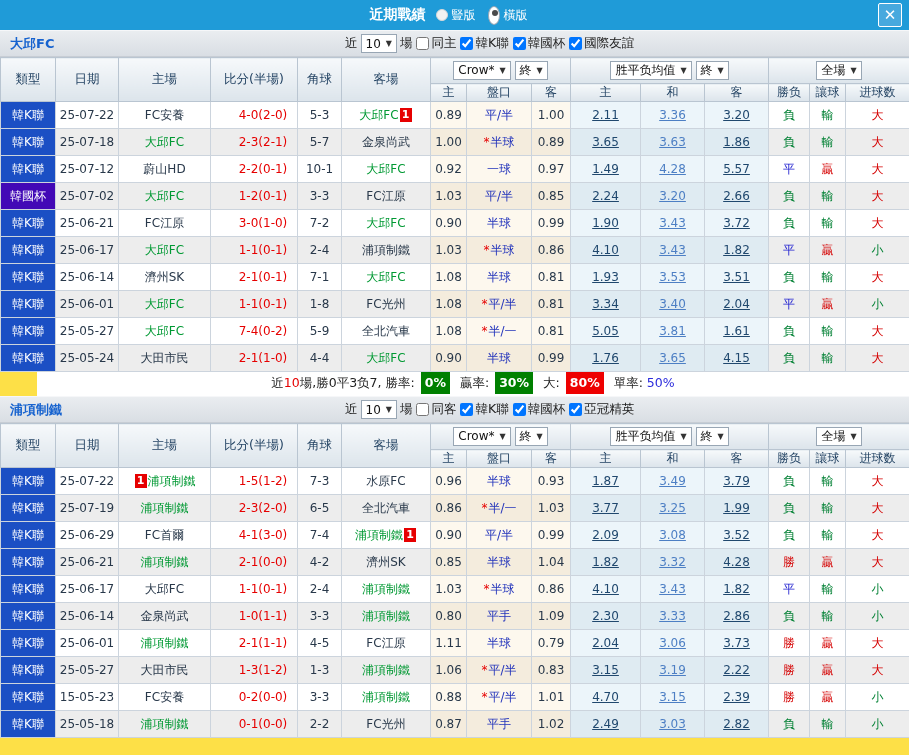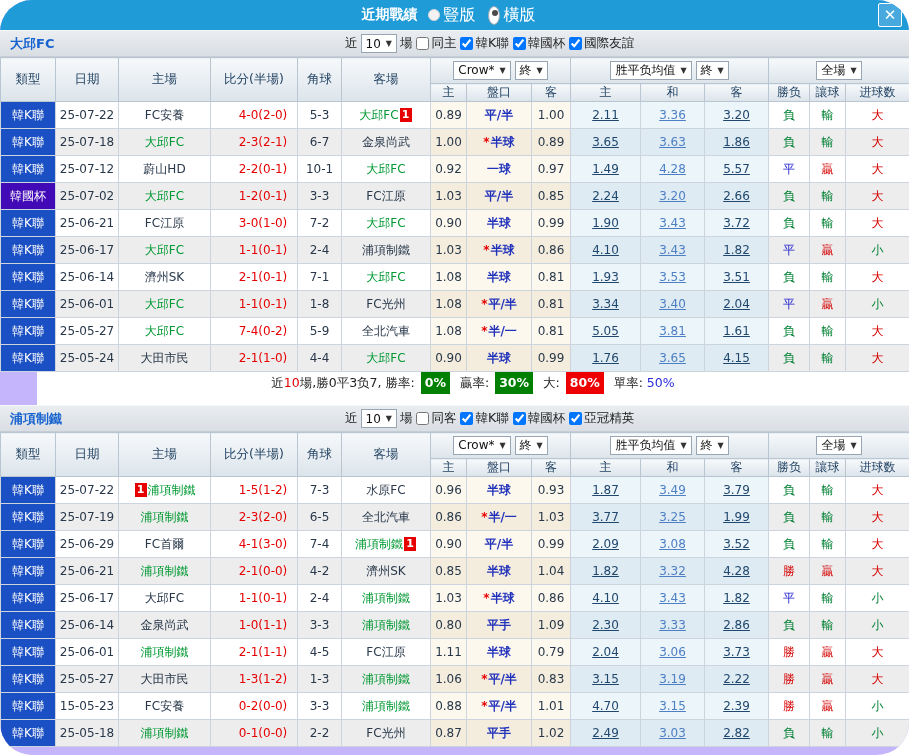--- a/index.html
+++ b/index.html
@@ -1,22 +1,22 @@
 <!DOCTYPE html>
 <html><head>
 <meta charset="utf-8">
 <style>
   * { margin:0; padding:0; box-sizing:border-box; }
   body { font-family:"DejaVu Sans", sans-serif; background:#fff; }
-  .app { position:relative; width:909px; height:755px; overflow:hidden; background:#c4b5fd;border-radius:32px; }
+  .app { position:relative; width:909px; height:755px; overflow:hidden; background:#fde047; }
 
   
   .titlebar { position:relative; height:30px; background:#1f9bd8; display:flex; align-items:center; justify-content:center; }
   .titlebar .title { color:#fff; font-size:14px; font-weight:bold; margin-right:10px; }
-  .mode-radio { display:inline-flex; align-items:center; gap:4px; color:#fff; font-size:16px; margin-right:12px; cursor:pointer; }
+  .mode-radio { display:inline-flex; align-items:center; gap:4px; color:#fff; font-size:12px; margin-right:12px; cursor:pointer; }
   .radio-dot { width:12px; height:12px; border-radius:50%; background:#f2f2f2; border:1px solid #d8d8d8; display:inline-block; position:relative; }
   .radio-dot.sel::after { content:""; position:absolute; left:3px; top:3px; width:6px; height:6px; border-radius:50%; background:#4a4a4a; }
   .close-btn { position:absolute; right:7px; top:3px; width:24px; height:24px; background:#47a9de; border:1px solid #fff; border-radius:2px; color:#fff; font-size:15px; font-weight:bold; display:flex; align-items:center; justify-content:center; cursor:pointer; }
 
   
   .filterbar { position:relative; height:27px; background:linear-gradient(#eaedf0,#d9dee4); border-top:1px solid #f6f7f9; border-bottom:1px solid #c7cdd4; display:flex; align-items:center; }
   .team-name { font-size:13px; font-weight:bold; color:#1763cf; margin-left:10px; }
   .filters { position:absolute; left:345px; display:flex; align-items:center; gap:3px; font-size:12.5px; color:#222; white-space:nowrap; }
   .filters label { display:inline-flex; align-items:center; gap:1px; cursor:pointer; }
   .filters input[type=checkbox] { width:13px; height:13px; margin:0 1px; }
@@ -36,31 +36,31 @@
   tbody td.c-odd { background:#fdf8ee; }
   tbody tr:nth-child(even) td.c-odd { background:#f4ecdd; }
   tbody td.c-avg { background:#ecf5fa;text-decoration:underline; }
   tbody tr:nth-child(even) td.c-avg { background:#dfebf2; }
   tbody td.type-league { background:#1b4fc4; color:#fff; }
   tbody tr:nth-child(even) td.type-league { background:#1b4fc4; }
   tbody td.type-cup { background:#4209b6; color:#fff; }
   tbody tr:nth-child(even) td.type-cup { background:#4209b6; }
   .c-score { color:#e60000;padding-left:18px; }
   .team-focus { color:#009933; }
-  .c-hcap { color:#2233bb;font-weight:bold; }
+  .c-hcap { color:#2233bb; }
   .star { color:#e60000; margin-right:1px; }
   .c-avg-d { color:#4d7fc4; }
   .c-avg-h, .c-avg-a { color:#20486e; }
   .res-win { color:#d50000; }
   .res-draw { color:#2222d0; }
   .res-lose { color:#008033; }
   .red-badge { display:inline-block; min-width:12px; height:14px; line-height:14px; background:#e60000; color:#fff; font-size:11px; font-weight:bold; text-align:center; vertical-align:1px; margin:0 1px; padding:0 1px; }
 
   
-  .summary { height:33px; line-height:22px; text-align:center; font-size:12.5px; color:#222; background:#fff;margin-left:37px; }
+  .summary { height:24px; line-height:22px; text-align:center; font-size:12.5px; color:#222; background:#fff;margin-left:37px; }
   .summary .chip { display:inline-block; padding:0 4px; margin:0 6px 0 2px; color:#fff; font-weight:bold; }
   .summary .chip.greenbg { background:#008000; }
   .summary .chip.redbg { background:#ee0000; }
   .summary .red { color:#e60000; }
   .summary .blue { color:#2b2bdc; }
 </style>
 </head>
 <body>
 
 <div class="app">
@@ -189,21 +189,21 @@
       <td class="c-avg c-avg-a">3.20</td>
       <td class="res-lose">負</td>
       <td class="res-lose">輸</td>
       <td class="res-win">大</td>
     </tr>
         <tr>
       <td class="type-league">韓K聯</td>
       <td>25-07-18</td>
       <td><span class="team-focus">大邱FC</span></td>
       <td class="c-score">2-3(2-1)</td>
-      <td>6-7</td>
+      <td>5-7</td>
       <td><span>金泉尚武</span></td>
       <td class="c-odd">1.00</td>
       <td class="c-odd c-hcap"><span class="star">*</span>半球</td>
       <td class="c-odd">0.89</td>
       <td class="c-avg c-avg-h">3.65</td>
       <td class="c-avg c-avg-d">3.63</td>
       <td class="c-avg c-avg-a">1.86</td>
       <td class="res-lose">負</td>
       <td class="res-lose">輸</td>
       <td class="res-win">大</td>

